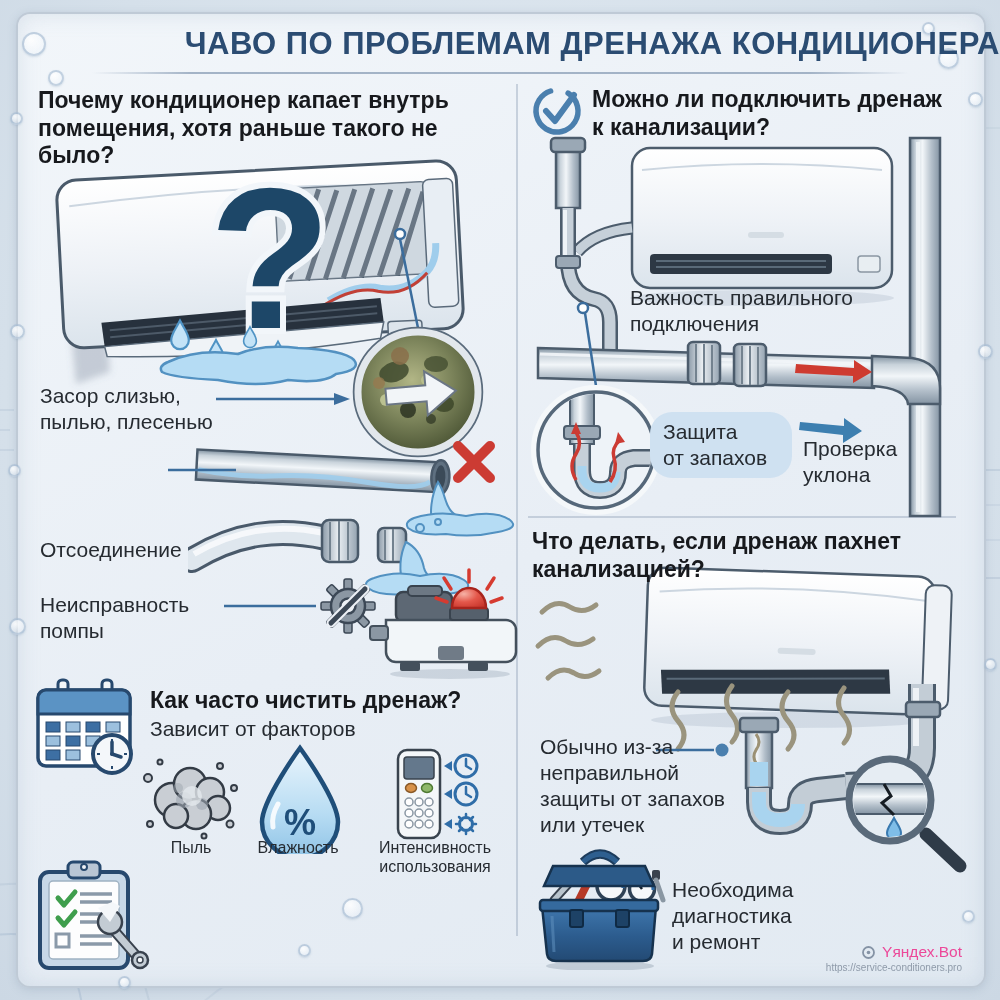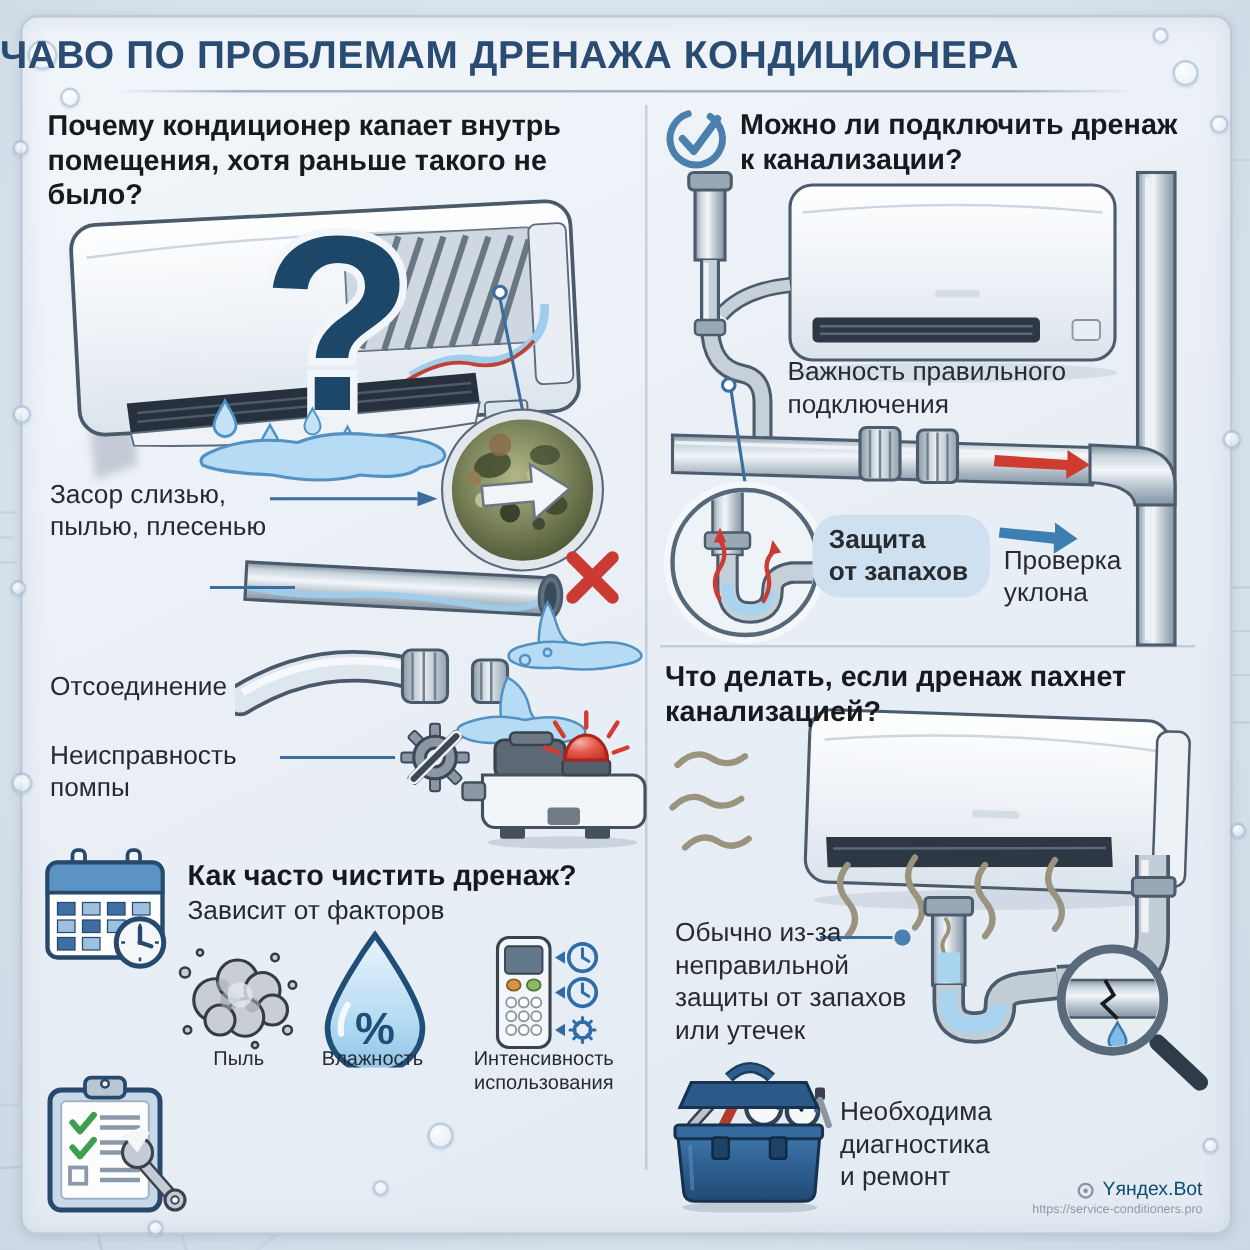--- a/index.html
+++ b/index.html
@@ -8,34 +8,34 @@
        background:radial-gradient(ellipse at 50% 40%, #e3ebf3 0%, #d5e0ea 70%, #ccd8e4 100%);}
   #page{position:relative;width:1000px;height:1000px;}
   .abs{position:absolute;}
   .panel{left:16px;top:12px;width:966px;height:972px;border:2px solid #bfcad6;border-radius:14px;
          background:linear-gradient(155deg,#f2f6fa 0%,#e8eef5 55%,#e2eaf2 100%);
          box-shadow:inset 0 0 22px rgba(150,172,196,.28), 0 2px 8px rgba(120,140,165,.25);z-index:1;}
   .txt{white-space:pre-line;z-index:5;}
   .h{font-weight:bold;font-size:23px;color:#17191d;line-height:1.2;}
   .b{font-size:21px;color:#262b31;line-height:1.24;}
   .s{font-size:16px;color:#262b31;line-height:1.2;text-align:center;}
-  .title{font-weight:bold;font-size:31px;letter-spacing:.5px;color:#2b4c72;text-align:left;width:1000px;left:0;top:26px;}
+  .title{font-weight:bold;font-size:31px;letter-spacing:.5px;color:#2b4c72;text-align:right;width:1000px;left:0;top:26px;}
   .rule{left:92px;top:72px;width:816px;height:2px;z-index:2;
         background:linear-gradient(90deg,rgba(150,168,190,0),rgba(150,168,190,.85) 12%,rgba(150,168,190,.85) 88%,rgba(150,168,190,0));}
   .vdiv{left:516px;top:84px;width:2px;height:852px;background:rgba(145,162,184,.42);z-index:2;}
   .hdiv{left:528px;top:516px;width:428px;height:2px;background:rgba(145,162,184,.42);z-index:2;}
   .badge{left:650px;top:412px;width:142px;box-sizing:border-box;padding:7px 13px;border-radius:22px;
-         background:#cfe1f1;z-index:4;font-weight:bold;}
+         background:#cfe1f1;z-index:4;}
   .drop{border:2px solid rgba(130,160,190,.45);border-radius:50%;z-index:2;
         background:radial-gradient(circle at 35% 30%, rgba(255,255,255,.85), rgba(205,225,245,.12));
         box-shadow:0 1px 2px rgba(120,150,180,.25);}
   .ill{z-index:3;}
   .conn{z-index:4;pointer-events:none;}
   .footer-brand{display:flex;align-items:center;justify-content:flex-end;gap:6px;
-                font-size:15.5px;color:#0c4a6e;z-index:5;}
+                font-size:15.5px;color:#ec4899;z-index:5;}
   .footer-url{font-size:10px;color:#8e9aa9;text-align:right;z-index:5;}
   svg{display:block;}
 </style>
 </head>
 <body>
 
 <div id="page">
 
   <svg width="0" height="0" class="abs">
     <defs>

